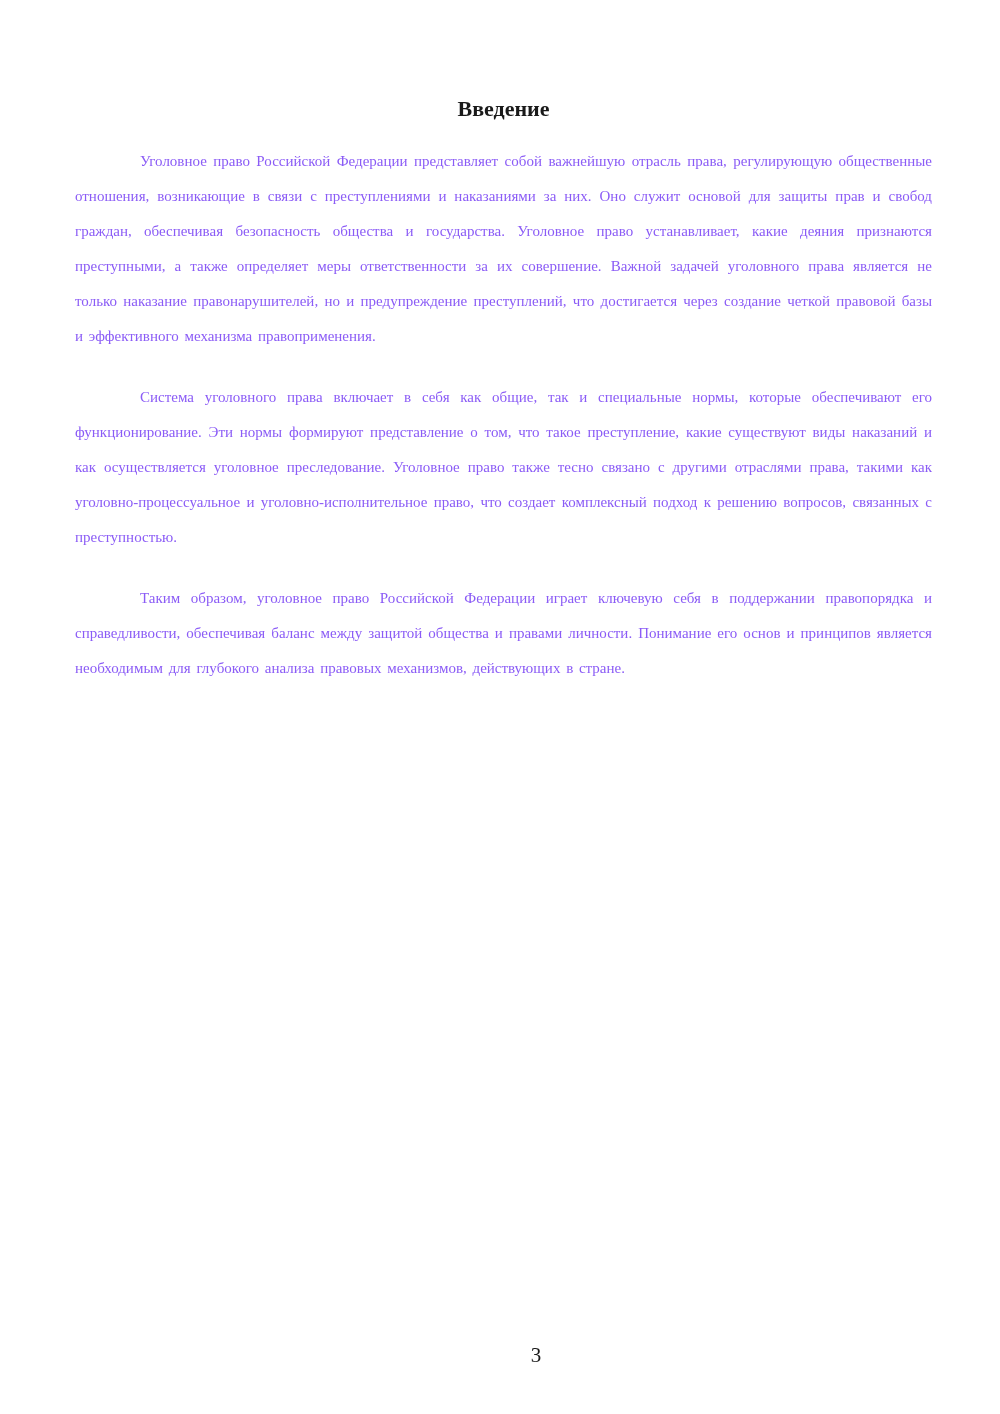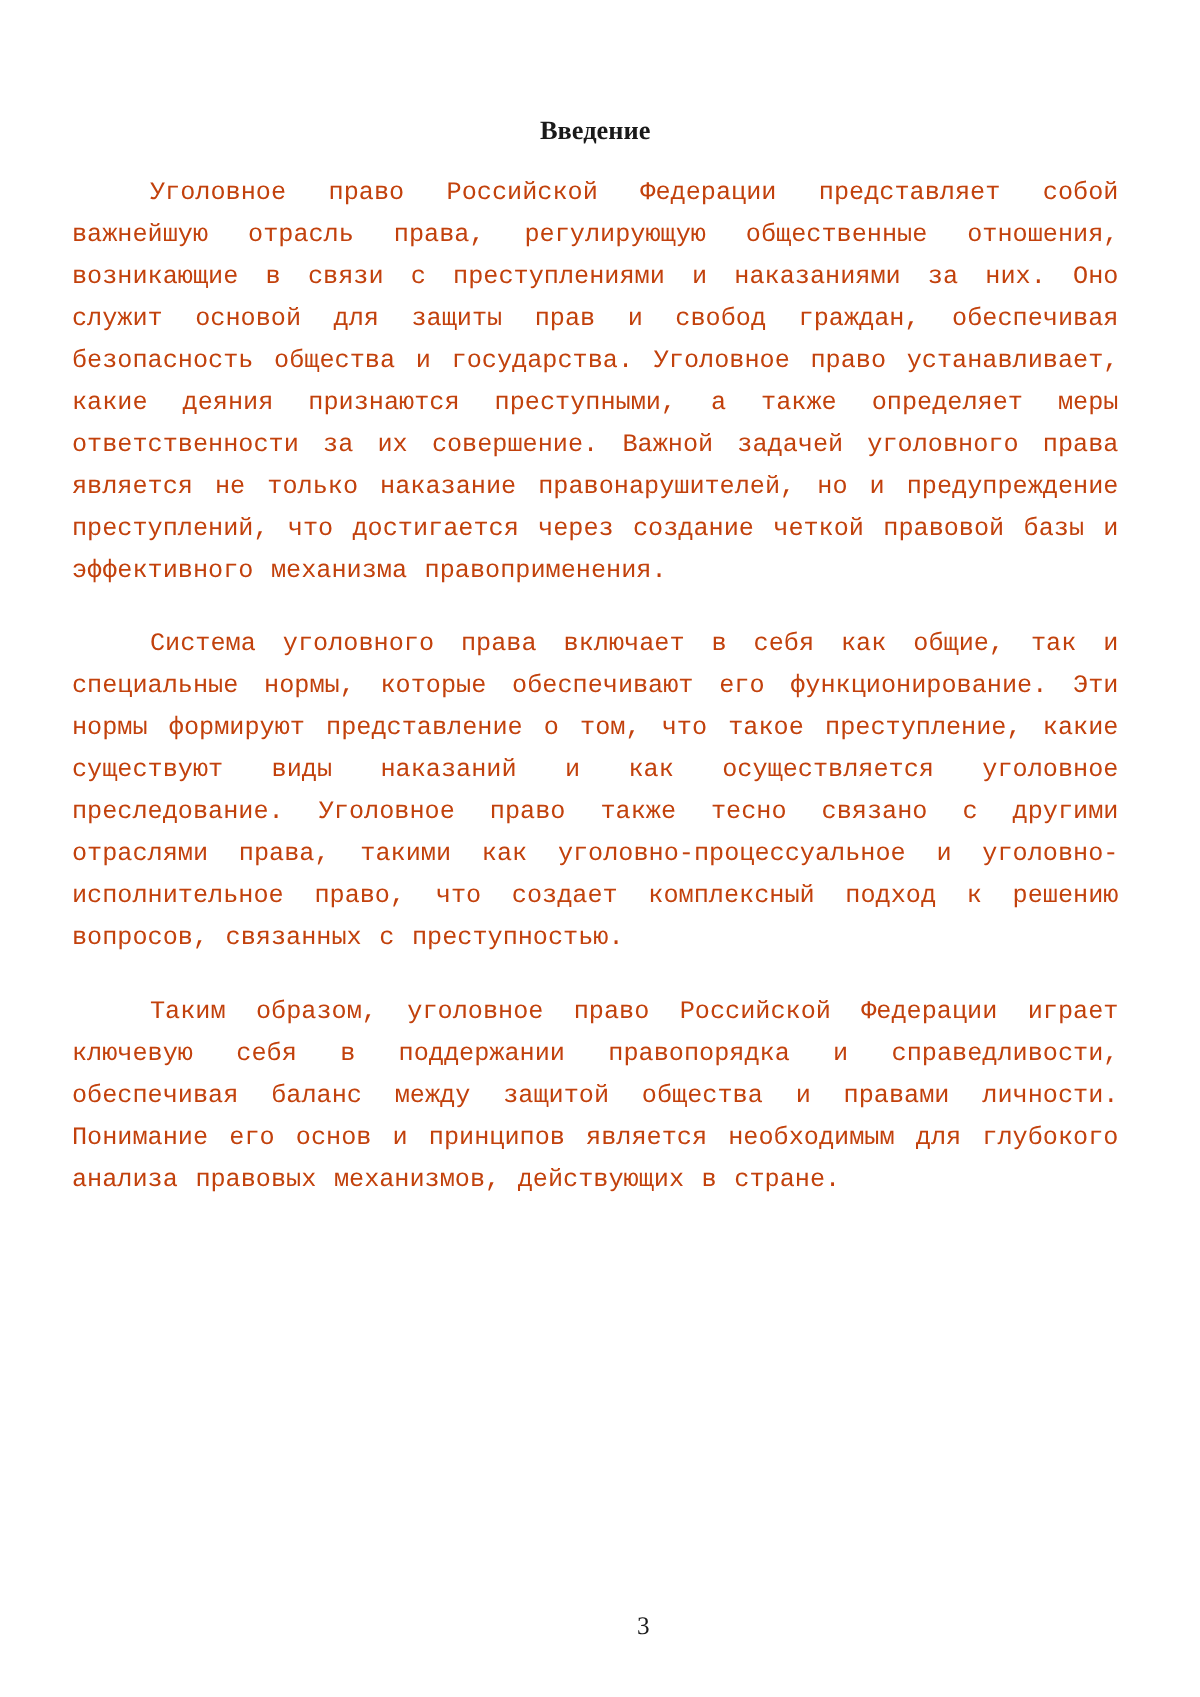--- a/index.html
+++ b/index.html
@@ -11,41 +11,40 @@
     width: 1000px;
     height: 1414px;
     font-family: "Liberation Serif", "DejaVu Serif", serif;
     color: #1a1a1a;
   }
   .page {
     position: relative;
     width: 1000px;
     height: 1414px;
     box-sizing: border-box;
-    padding: 96px 68px 0 60px;
+    padding: 96px 68px 0 75px;
     background: #ffffff;
     overflow: hidden;
   }
   .doc-title {
     margin: 0 0 22px 0;
     font-size: 22px;
     line-height: 26px;
     font-weight: bold;
     text-align: center;
     color: #1a1a1a;
   }
   .para {
     margin: 0 0 26px 0;
-    font-size: 21px;
+    font-size: 15px;
     line-height: 35px;
     text-align: justify;
     text-indent: 65px;
     word-spacing: 2px;
-    color: #c2410c;
-    font-family: Liberation Mono, monospace;
+    color: #8b5cf6;
   }
   .page-number {
     position: absolute;
     left: 140px;
     right: 68px;
     bottom: 46px;
     text-align: center;
     font-size: 21px;
     color: #1a1a1a;
   }

